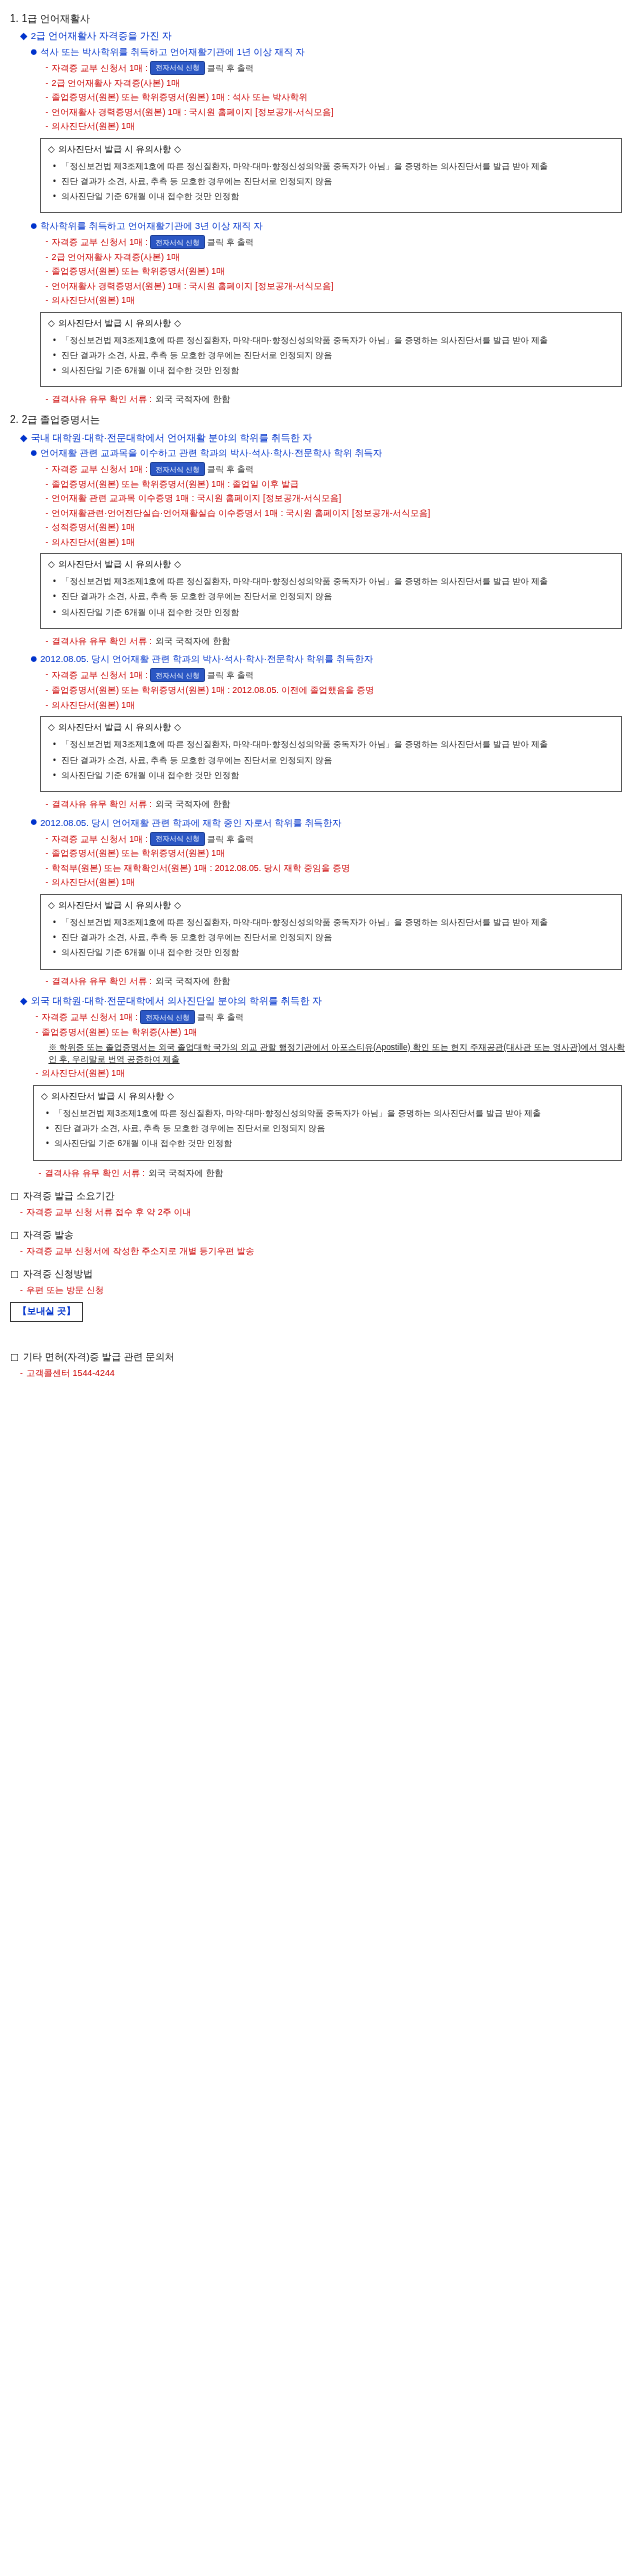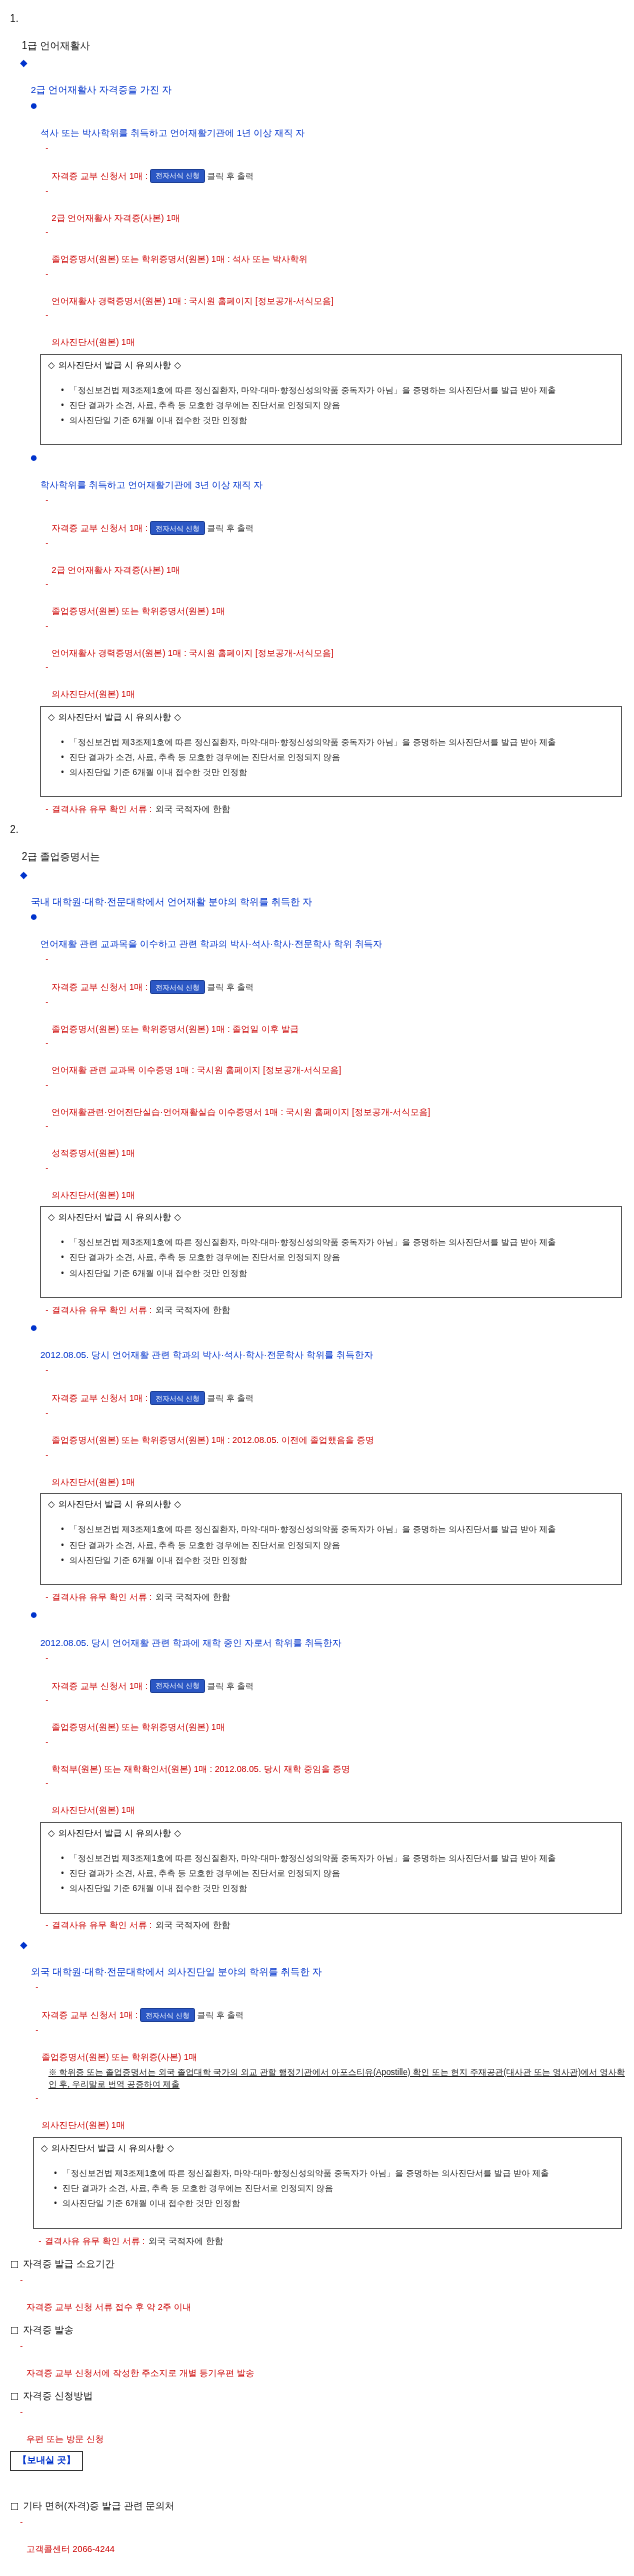--- a/index.html
+++ b/index.html
@@ -9,21 +9,21 @@
     font-family:"Liberation Sans", sans-serif;
     font-size:9.2px;
     color:#1a1a1a;
     -webkit-font-smoothing:antialiased;
   }
   .page{width:635px;padding:5px 8.4px 16.7px 8.4px;box-sizing:border-box;}
 
   
   .row{display:flex;align-items:flex-start;line-height:1.45;}
   .mk{flex:0 0 auto;margin-right:3.3px;}
-  .tx{flex:1 1 auto;margin-top:27px;}
+  .tx{flex:1 1 auto;}
 
   
   .h1{font-size:10px;color:#111;font-weight:normal;margin:6.7px 0 3.3px 1.7px;}
   .h1 .mk{color:#111;}
 
   .h2{font-size:9.6px;color:#0033cc;margin:3.3px 0 2.5px 11.7px;}
   .h2 .mk{color:#0033cc;}
 
   .h3{font-size:9.2px;color:#0033cc;margin:2.5px 0 1.7px 22px;}
   .h3 .mk{color:#0033cc;font-size:7.5px;position:relative;top:0.8px;}
@@ -51,21 +51,21 @@
 
   
   .box{
     border:0.8px solid #555;
     margin:5px 5px 6.7px 32px;
     padding:5px 6.7px 5.8px 6.7px;
     box-sizing:border-box;
   }
   .box .btitle{font-size:8.8px;color:#000;margin:0 0 3.3px 0;display:flex;}
   .box .btitle .mk{color:#000;margin-right:3.3px;}
-  .box ul{margin:12px;padding:0;list-style:none;}
+  .box ul{margin:4px;padding:0;list-style:none;}
   .box li{
     font-size:8.4px;color:#222;line-height:1.5;
     padding-left:9.2px;position:relative;margin-bottom:2.5px;
   }
   .box li:before{
     content:"•";position:absolute;left:0.8px;top:0;color:#222;
   }
 
   
   .dq{font-size:8.8px;color:#cc0000;margin:2.5px 0 5.8px 37px;display:flex;}
@@ -411,17 +411,17 @@
   <div class="addrbox">
     <div class="addrhead">【보내실 곳】</div>
   </div>
 
   <div class="sq">
     <span class="mk mark-sq">□</span>
     <span>기타 면허(자격)증 발급 관련 문의처</span>
   </div>
   <div class="row li" style="margin-left:11.7px">
     <span class="mk">-</span>
-    <span class="tx">고객콜센터 2066-4244</span>
+    <span class="tx">고객콜센터 1544-4244</span>
   </div>
 
 </div>
 
 
 </body></html>

